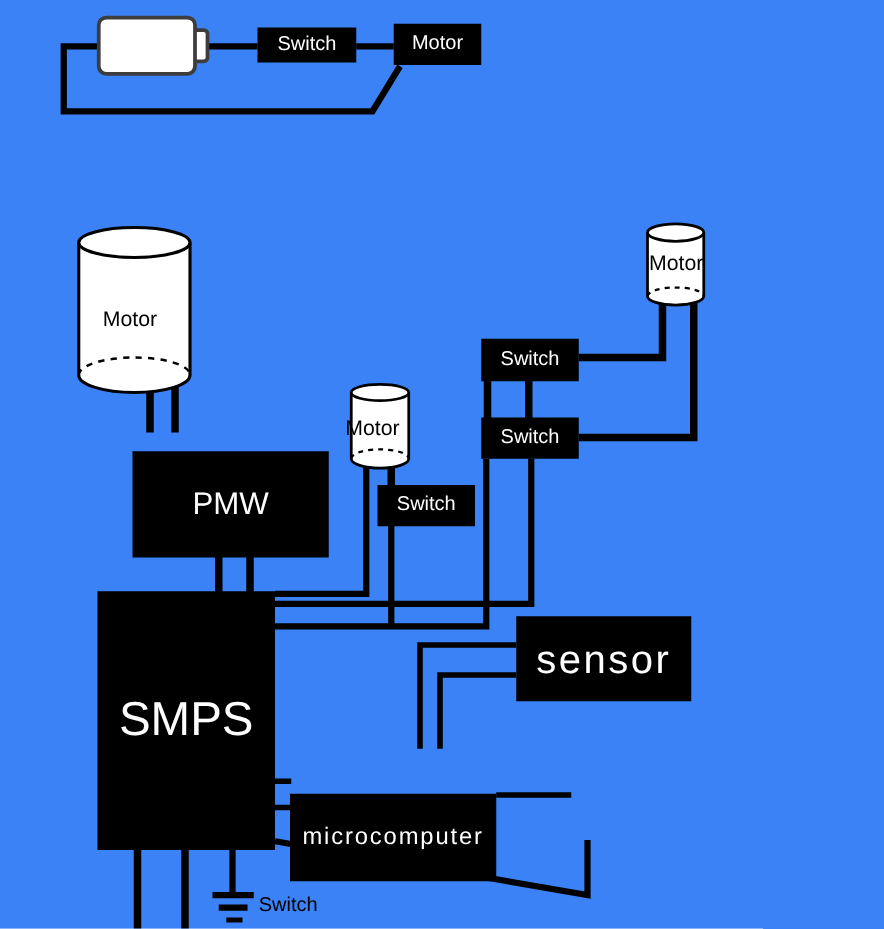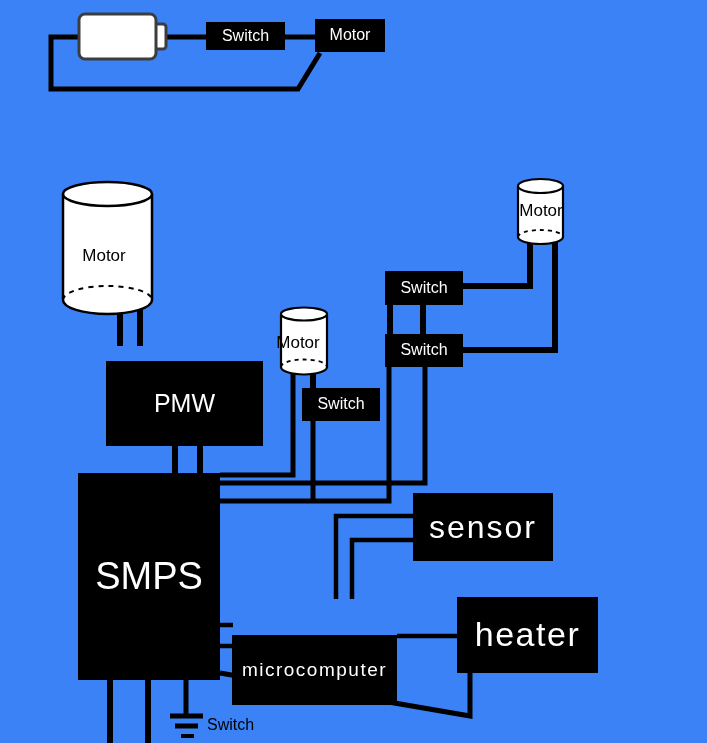--- a/index.html
+++ b/index.html
@@ -135,23 +135,20 @@
   </div>
 
   <div class="blk box-smps">
     <span>SMPS</span>
   </div>
 
   <div class="blk box-micro">
     <span>microcomputer</span>
   </div>
 
-  <div class="blk box-heater">
-    <span>heater</span>
-  </div>
 
   <div class="cyl-label label-motor-left">Motor</div>
   <div class="cyl-label label-motor-center">Motor</div>
   <div class="cyl-label label-motor-right">Motor</div>
 
   <div class="ground-label">Switch</div>
 
 </div>
 
 </body></html>

